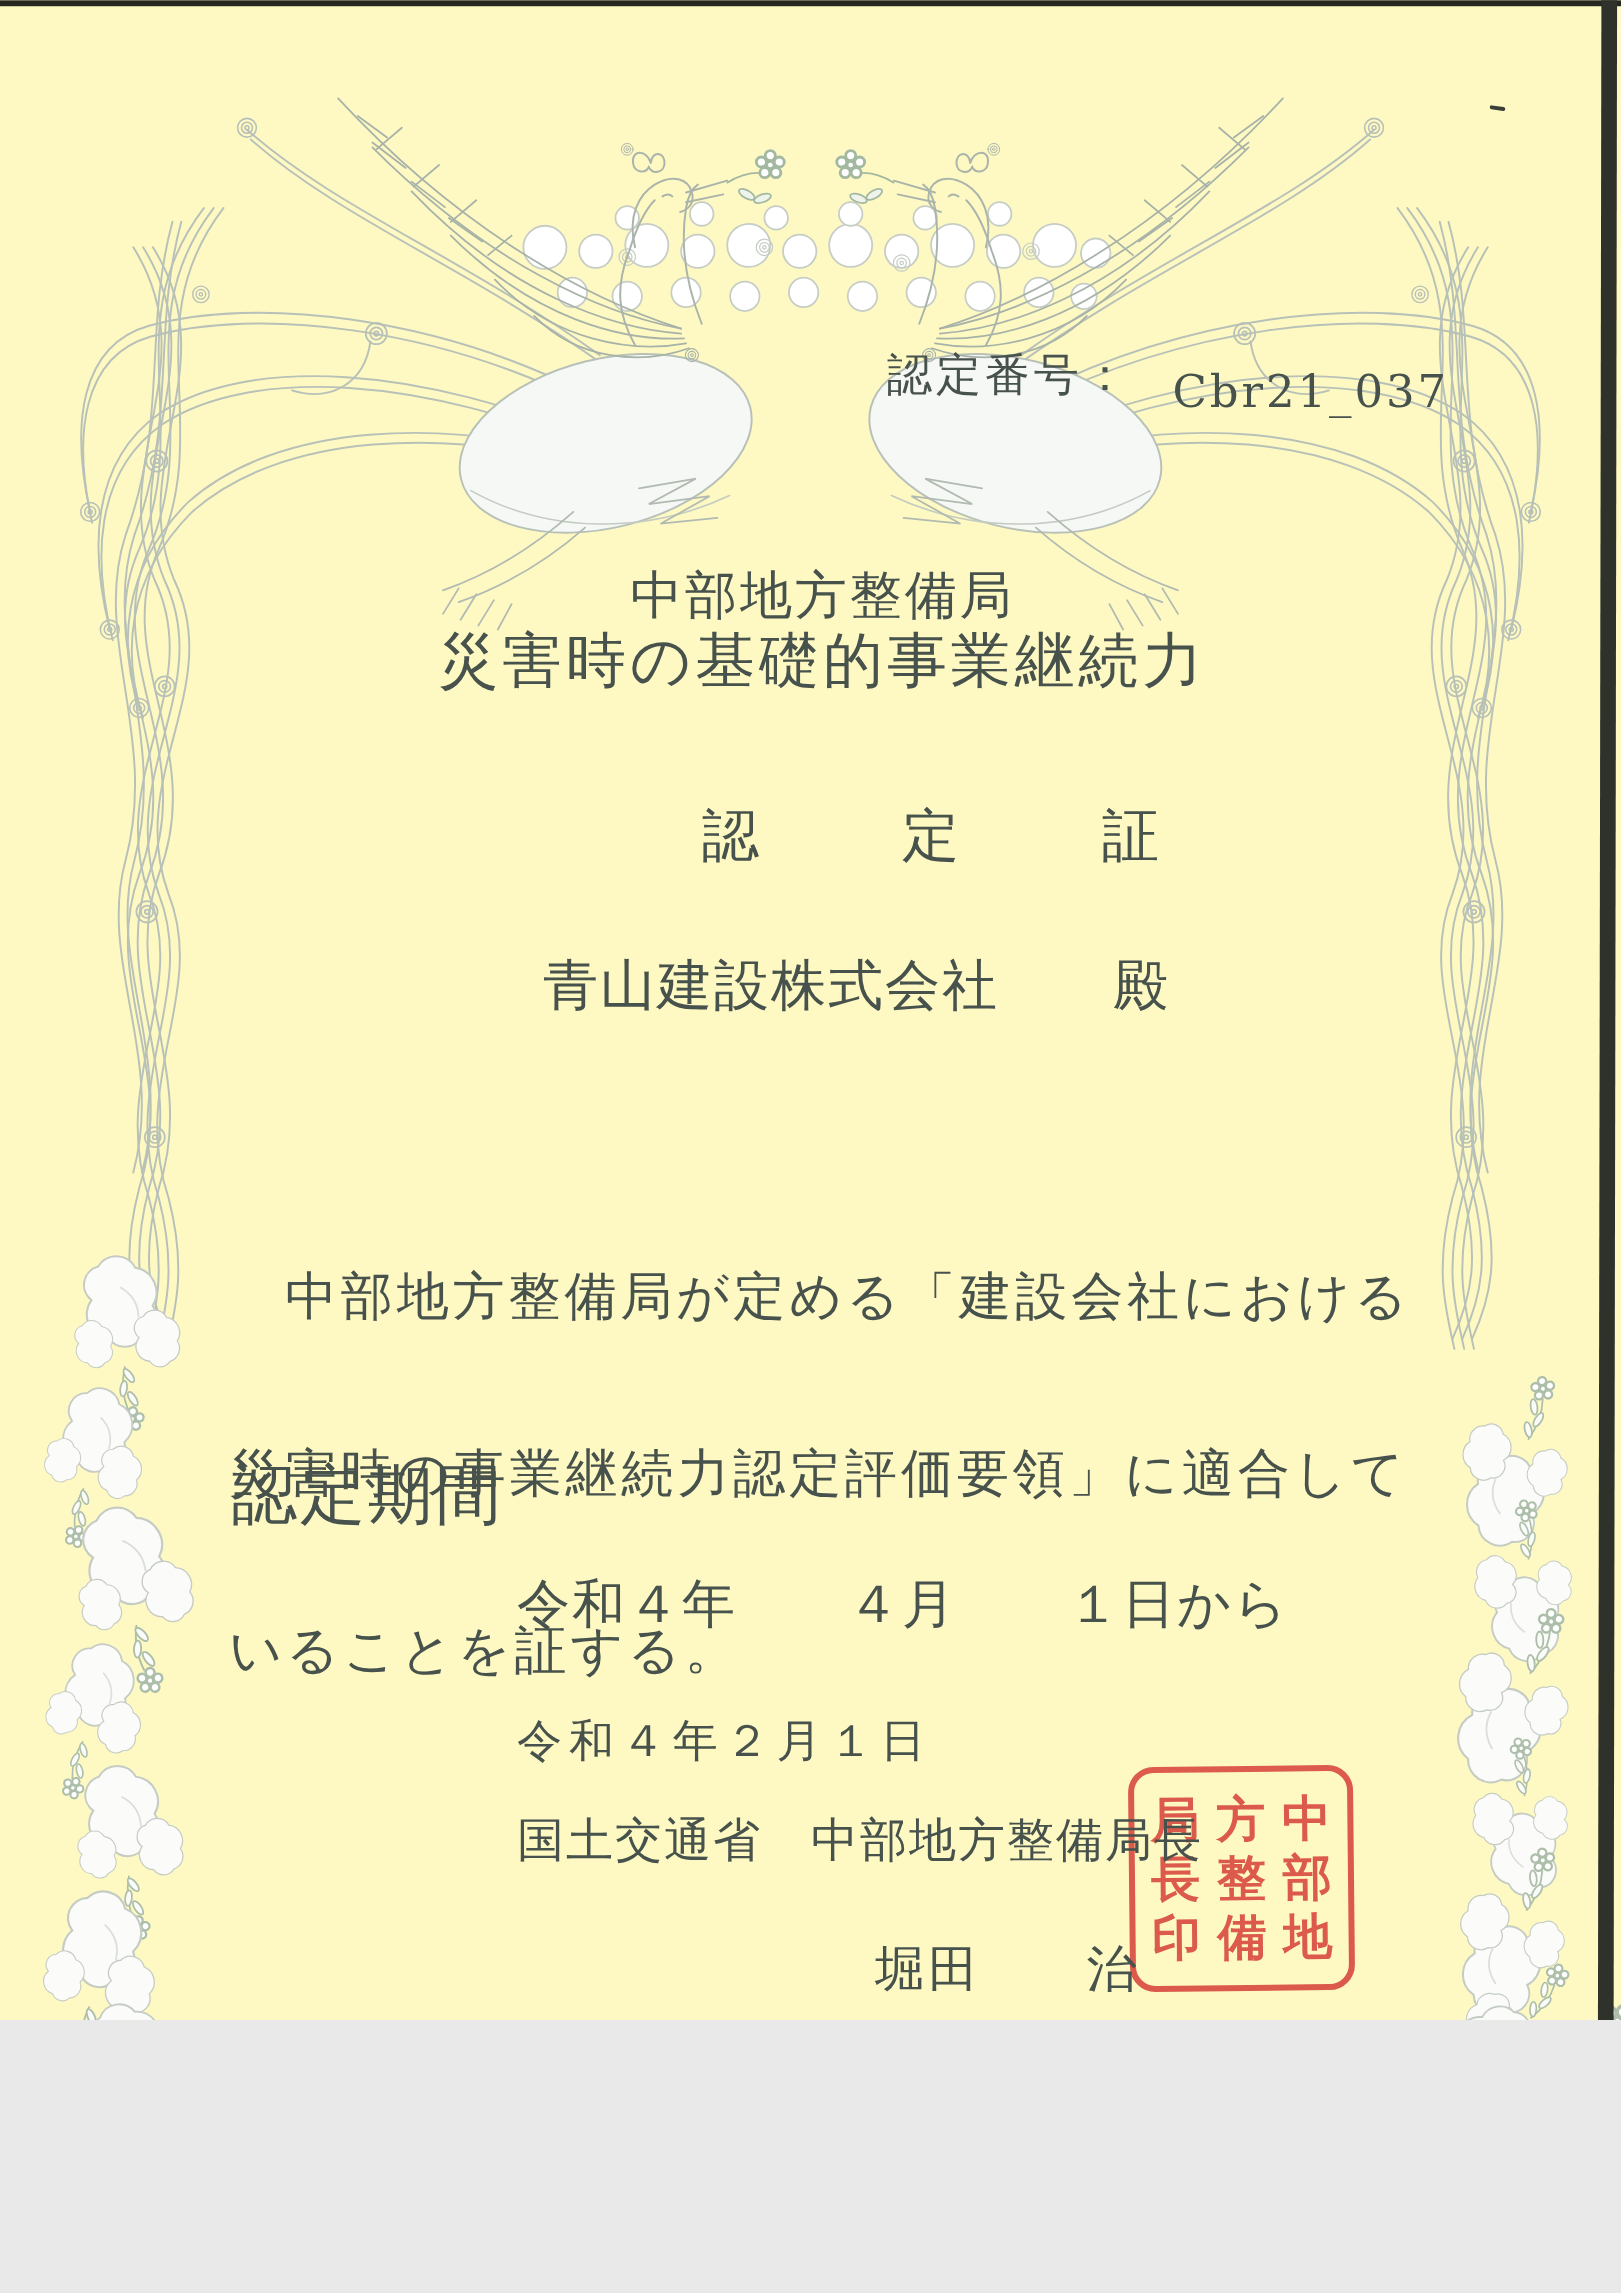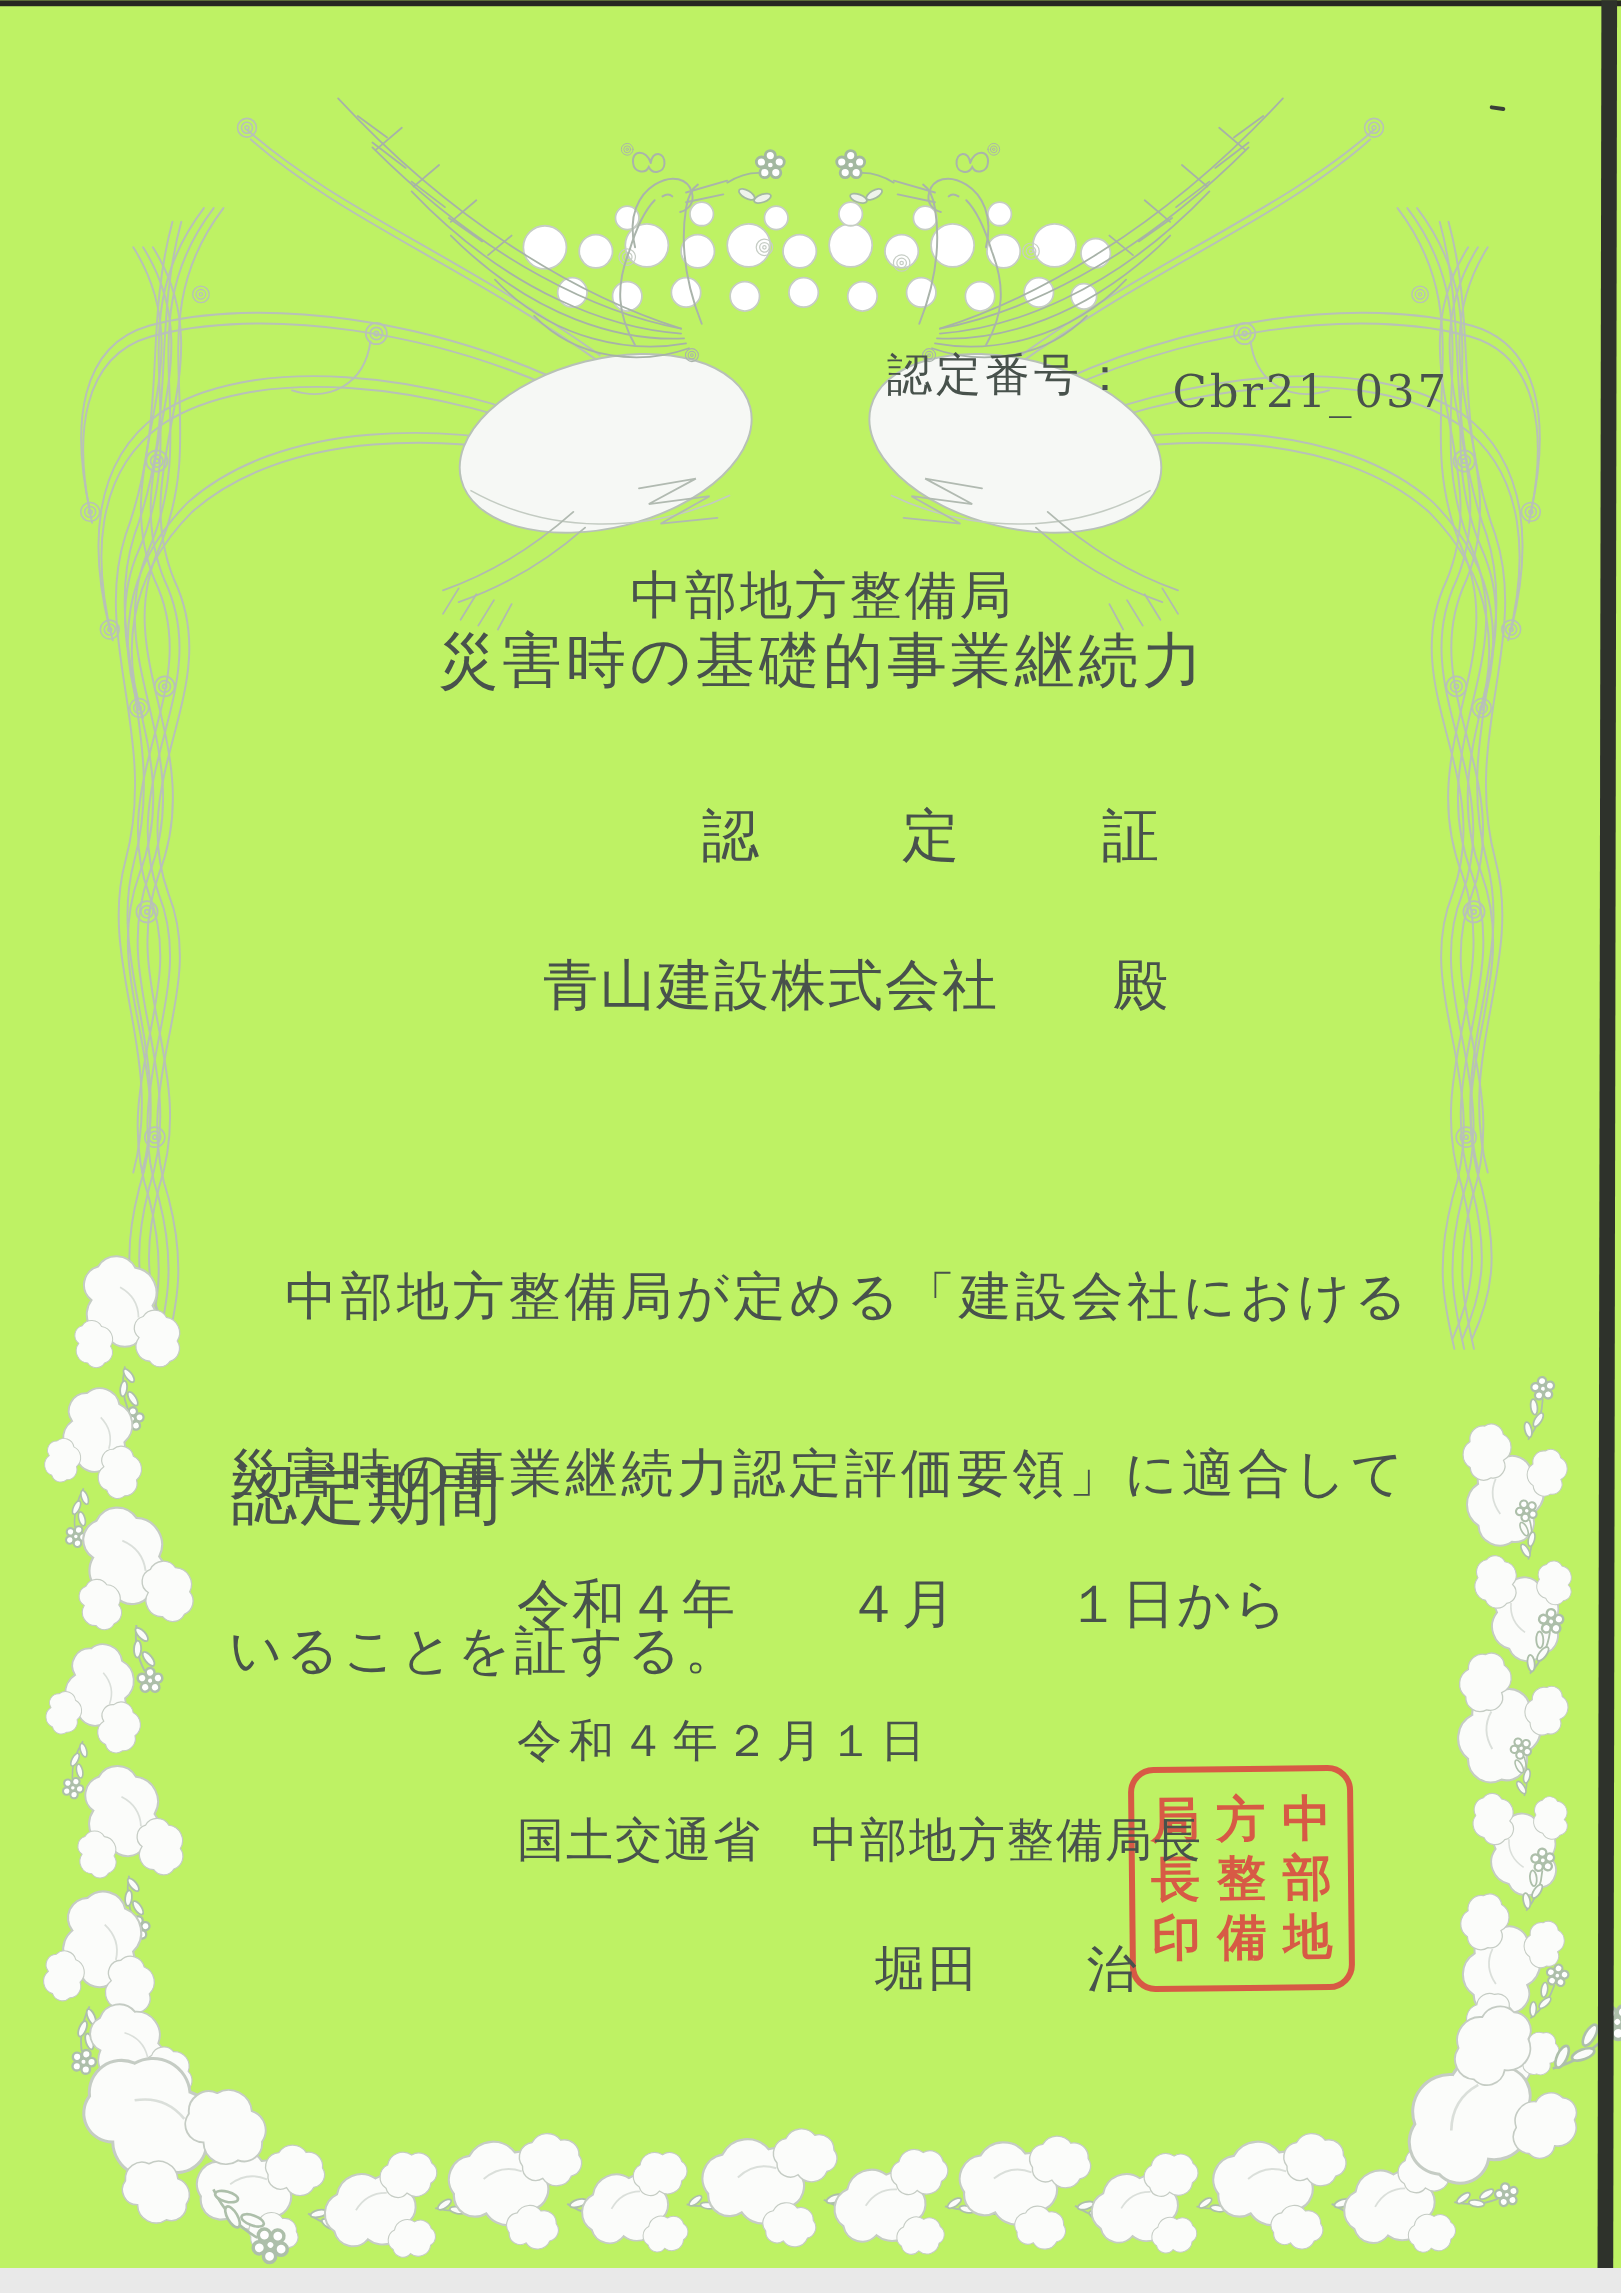--- a/index.html
+++ b/index.html
@@ -4,21 +4,21 @@
 <style>
   :root{
     --ink:#48524c;
     --art:#b8c1b8;
     --art2:#9faa9f;
     --artfill:#f6f8f5;
     --seal:#d94f43;
   }
   html,body{margin:0;padding:0;background:#e9e9e9;}
   #page{
-    position:relative;width:1621px;height:2268px;background:#bef264;
+    position:relative;width:1621px;height:2020px;background:#fef9c3;
     overflow:hidden;margin:0 auto;
     font-family:"DejaVu Serif","Liberation Serif",serif;
   }
   svg.deco{position:absolute;left:0;top:0;width:1621px;height:2294px;z-index:1;}
   .txt{
     position:absolute;color:var(--ink);z-index:4;white-space:pre;
     font-family:"DejaVu Serif","Liberation Serif",serif;
   }
   .certno{left:887px;top:345px;font-size:45px;display:flex;z-index:4;}
   .certno .label{letter-spacing:3.9px;}

